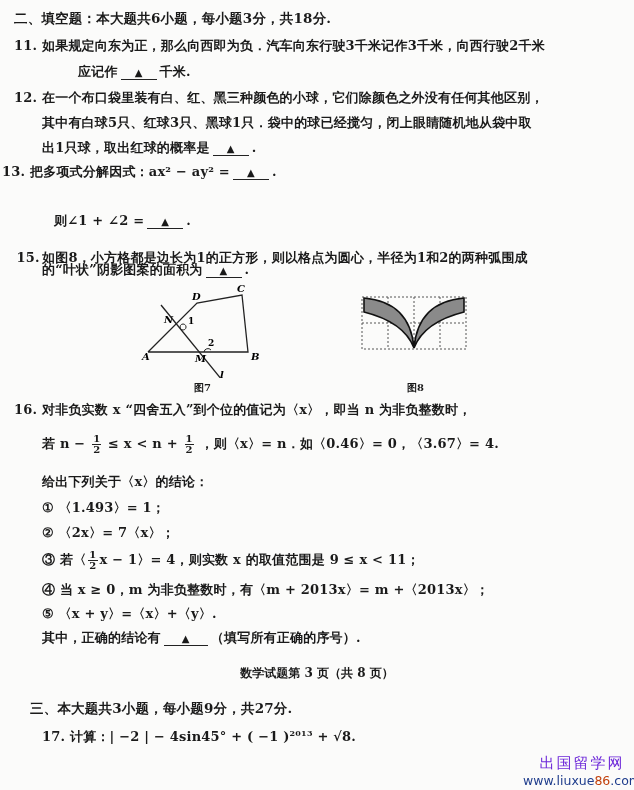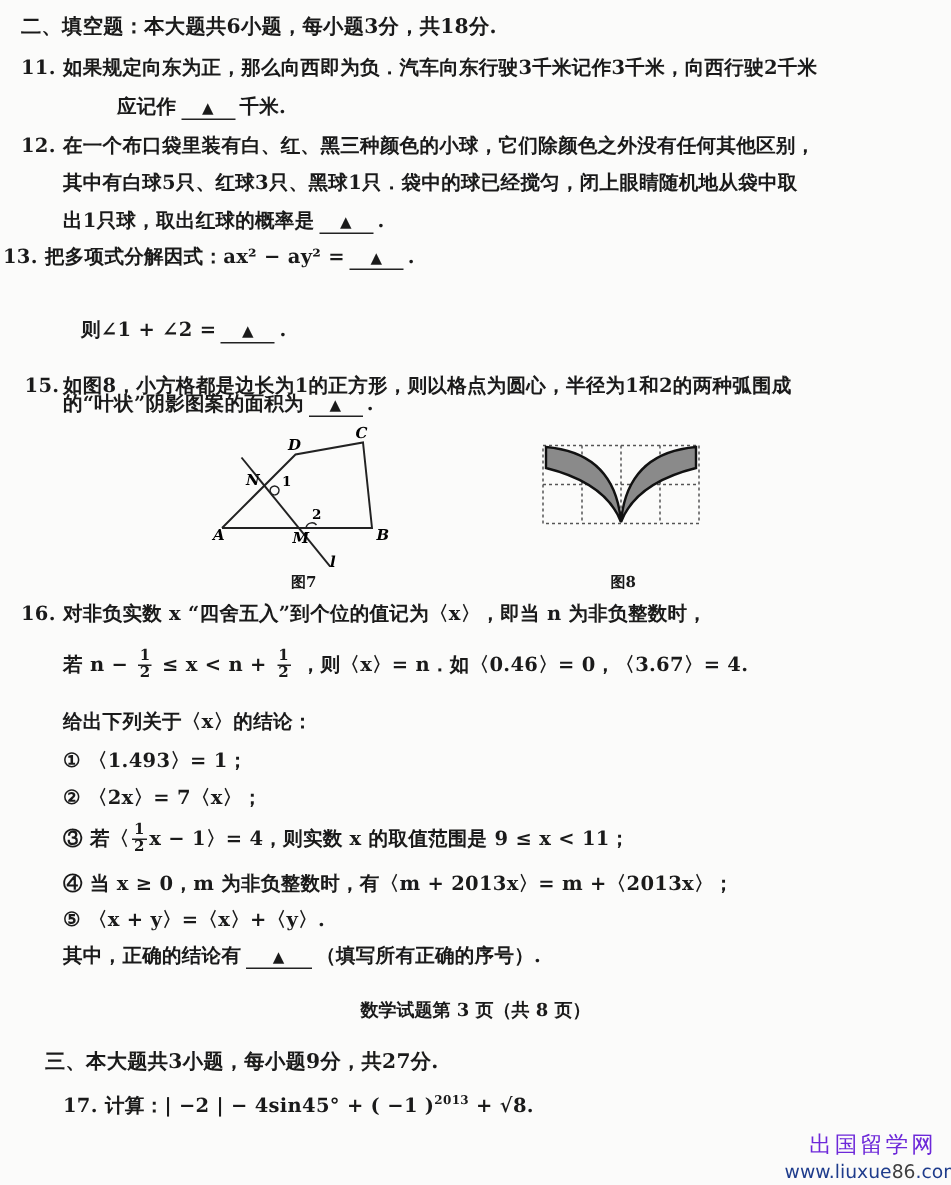--- a/index.html
+++ b/index.html
@@ -16,21 +16,21 @@
   .num { display: inline-block; width: 28px; }
   .blank { display: inline-block; border-bottom: 1.2px solid #222; min-width: 36px; text-align: center; font-size: 10px; margin: 0 3px; line-height: 12px; }
   .frac { display: inline-flex; flex-direction: column; align-items: center; vertical-align: middle; font-size: 10px; line-height: 10px; margin: 0 2px; }
   .frac .top { border-bottom: 1px solid #222; padding: 0 1px; }
   .footer-line { position: absolute; left: 0; width: 634px; text-align: center; font-size: 12px; font-weight: bold; }
   .fig { position: absolute; }
   .caption { position: absolute; font-size: 10px; font-weight: bold; }
   .watermark { position: absolute; right: 6px; top: 752px; text-align: center; }
   .wm-title { font-family: "DejaVu Sans", sans-serif; font-size: 15px; color: #6d28d9; letter-spacing: 2px; line-height: 22px; }
   .wm-url { font-family: "DejaVu Sans", sans-serif; font-size: 12.5px; color: #1e3c8c; line-height: 14px; }
-  .wm-url .hl { color: #404040; }
+  .wm-url .hl { color: #c2410c; }
   sup { font-size: 8px; }
 </style>
 </head>
 <body>
 
 <div class="page">
 
   <div class="line sec" style="left:14px; top:10px;">二、填空题：本大题共6小题，每小题3分，共18分.</div>
 
   <div class="line" style="left:14px; top:38px;">

